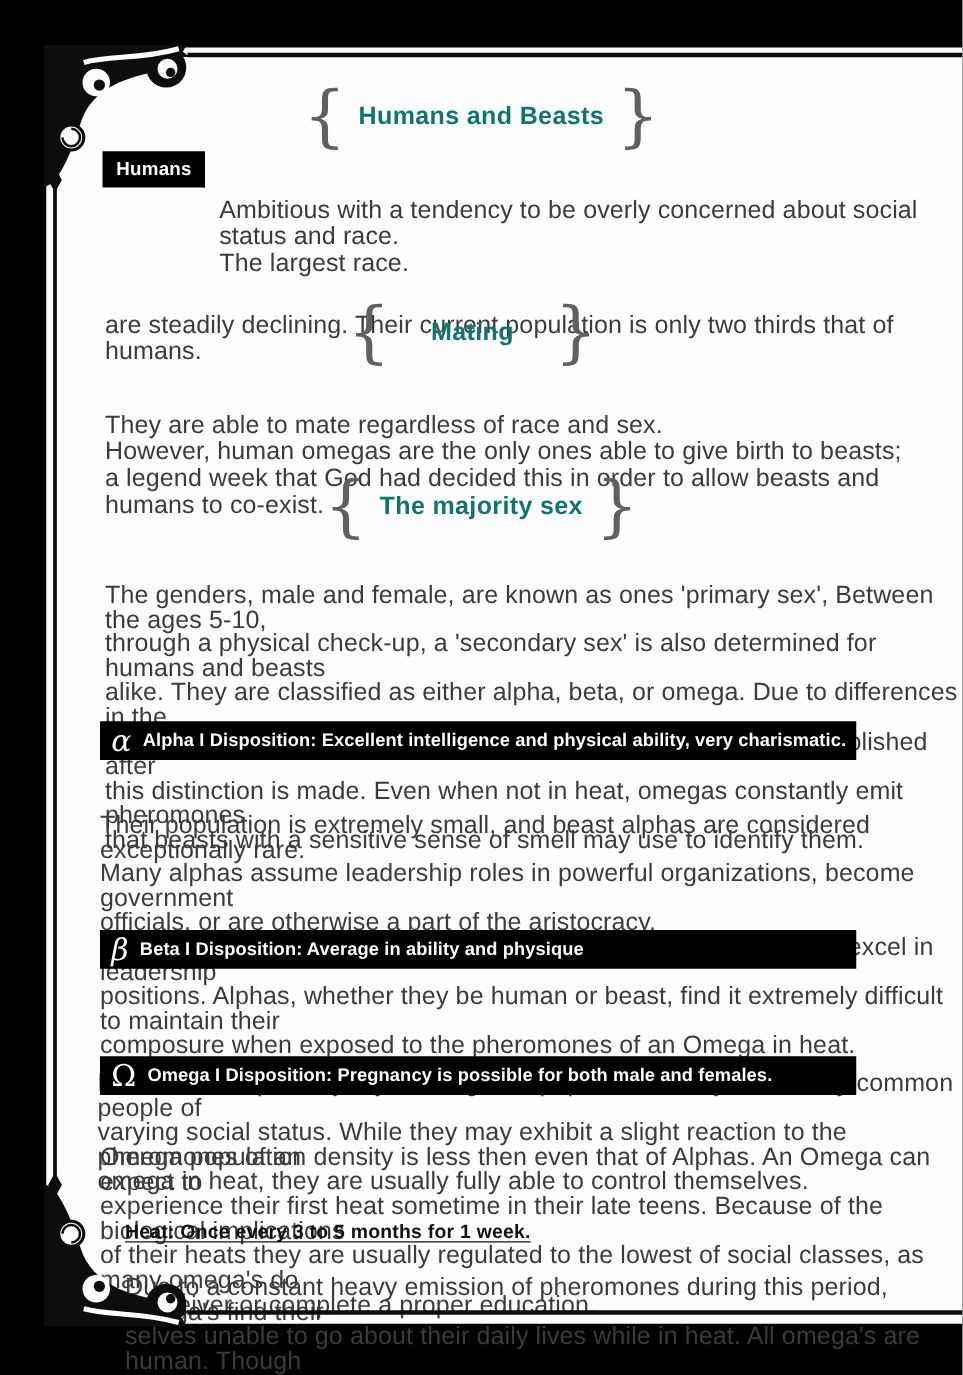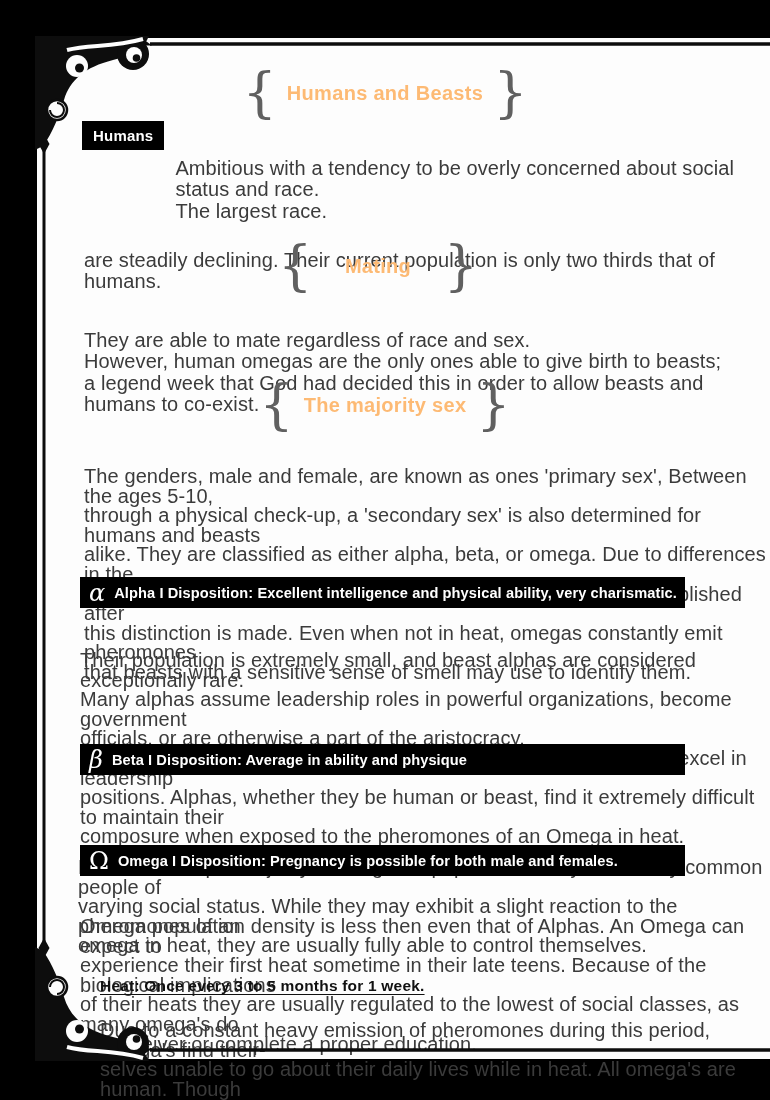--- a/index.html
+++ b/index.html
@@ -18,21 +18,21 @@
   .fancy-title {
     position:absolute; transform:translateX(-50%);
     display:flex; align-items:center; justify-content:space-between;
     min-width:200px; height:58px;
   }
   .brace {
     font-family:"DejaVu Serif", serif; font-size:54px; line-height:58px;
     color:#606060; font-weight:400;
   }
   .title-text {
-    font-weight:bold; font-size:20px; color:#fdba74; letter-spacing:.3px;
+    font-weight:bold; font-size:20px; color:#0f766e; letter-spacing:.3px;
     padding:0 10px; white-space:nowrap;
   }
 
   .lines { white-space:pre-line; font-size:20px; line-height:19.6px; letter-spacing:.1px;margin-top:37px; }
   .lines.wide { line-height:21.4px; }
 
   .race-row { position:absolute; display:flex; gap:11px; align-items:flex-start; }
   .race-label {
     background:#000; color:#fff; font-weight:bold; font-size:15px;
     padding:6px 11px; flex:none; letter-spacing:.2px;

